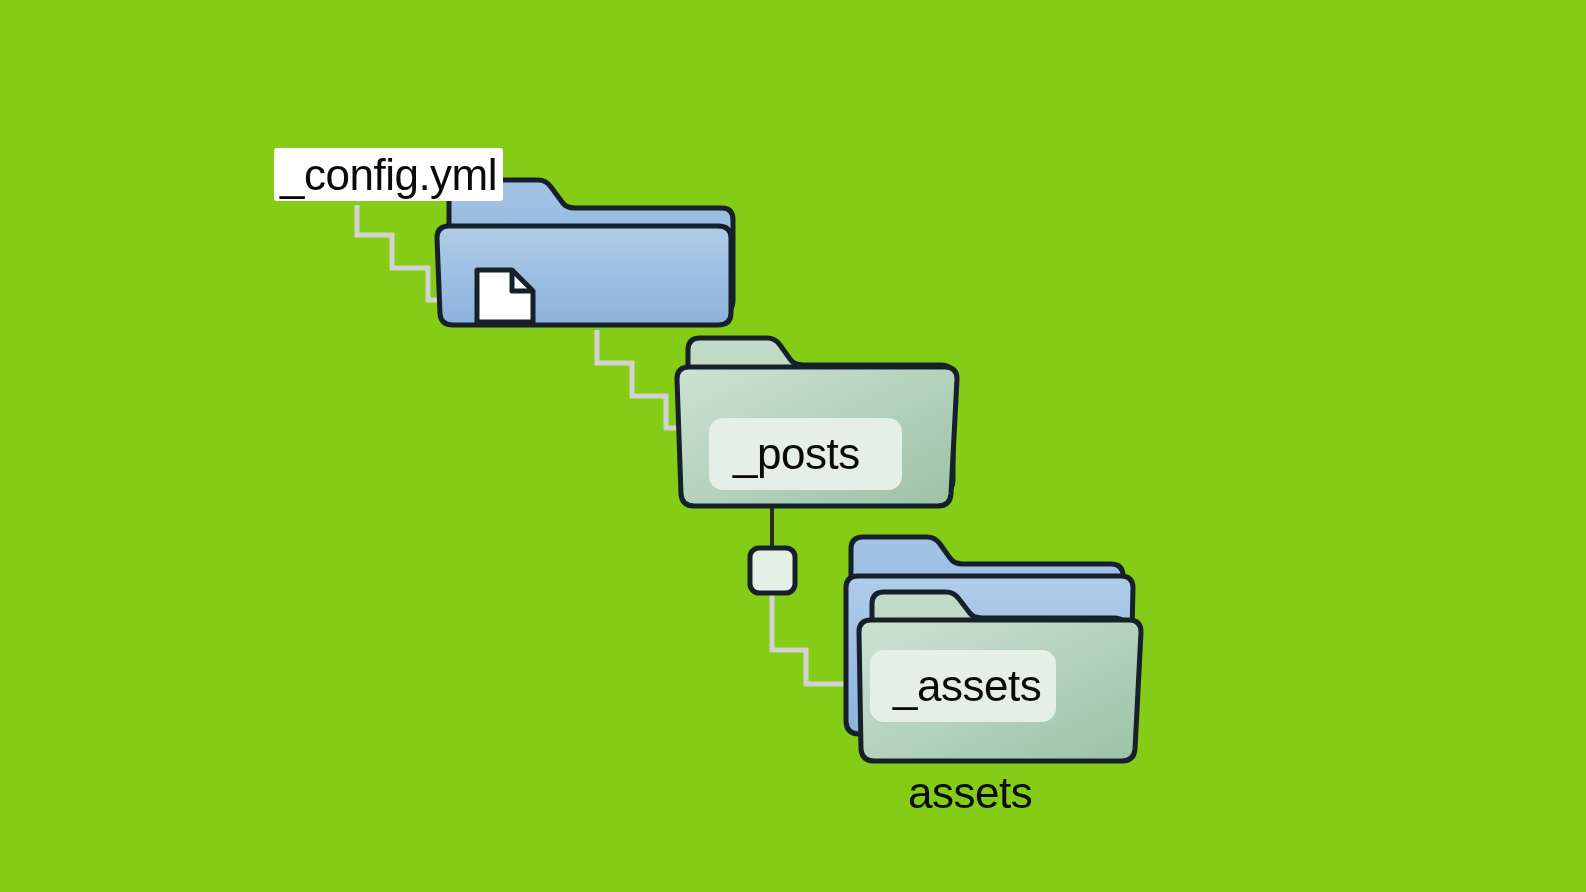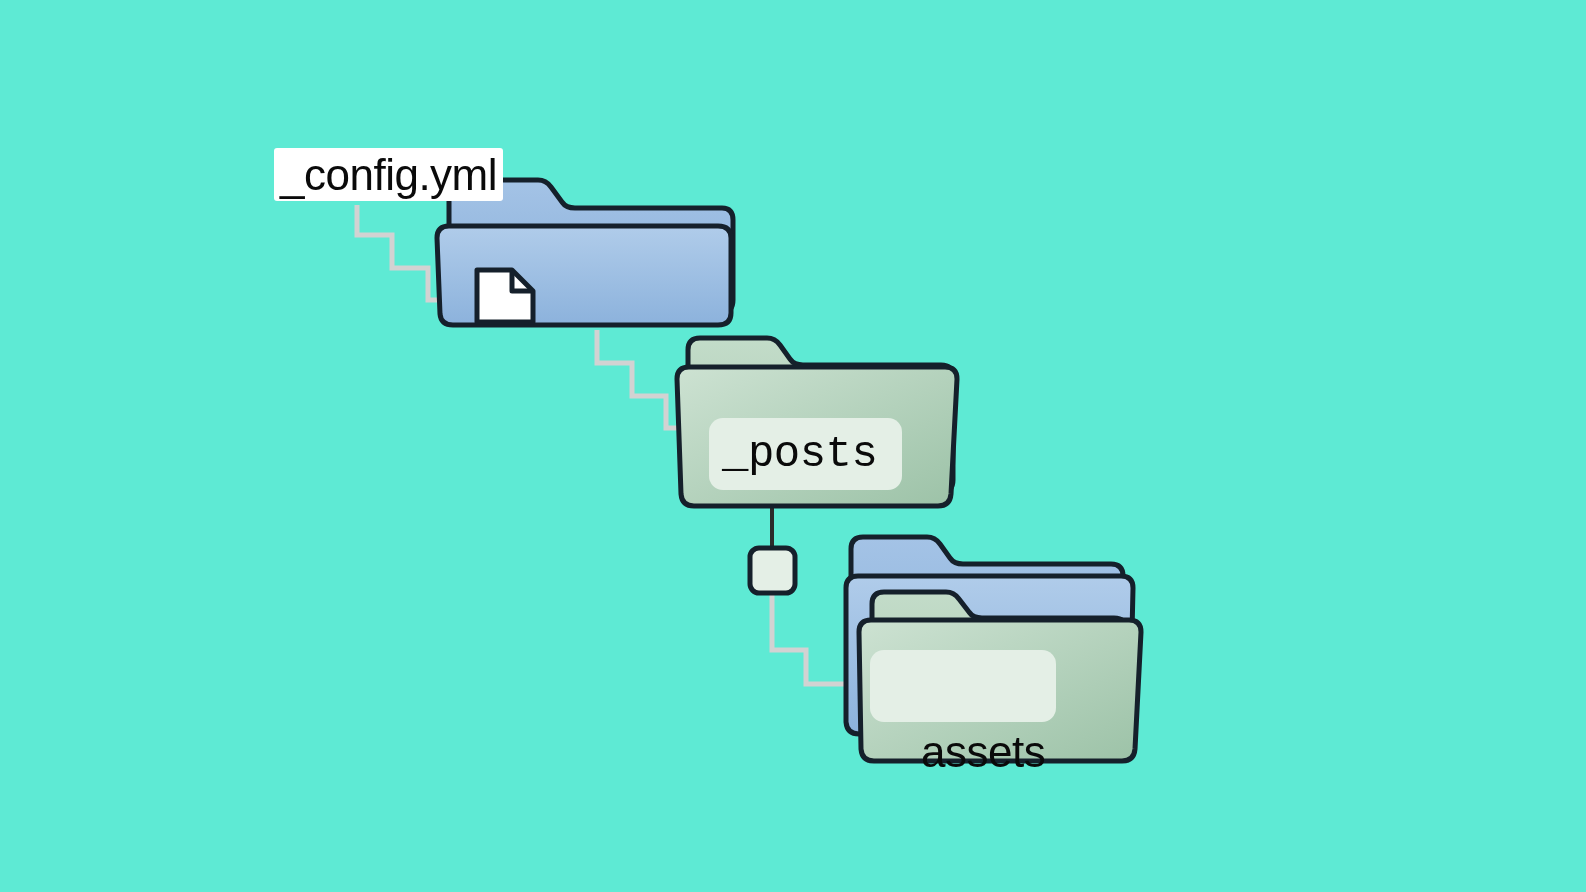--- a/index.html
+++ b/index.html
@@ -10,21 +10,21 @@
   body {
     width: 1586px;
     height: 892px;
     overflow: hidden;
     font-family: "Liberation Sans", sans-serif;
   }
   #canvas {
     position: relative;
     width: 1586px;
     height: 892px;
-    background: #5eead4;
+    background: #84cc16;
   }
   svg.layer {
     position: absolute;
     left: 0;
     top: 0;
     width: 1586px;
     height: 892px;
   }
   .node-label {
     position: absolute;
@@ -35,29 +35,30 @@
     line-height: 1;
     letter-spacing: -0.5px;
   }
   .halo {
     background: #ffffff;
     padding: 2px 6px;
     border-radius: 3px;
   }
   #lbl-config { left: 274px; top: 153px; }
   #lbl-layouts { left: 548px; top: 275px; }
-  #lbl-assets-outer { left: 908px; top: 730px; margin-left: 13px; }
+  #lbl-assets-outer { left: 908px; top: 771px; }
   .inner-label {
     position: absolute;
-    font-family: Liberation Mono, monospace;
+    font-family: Liberation Sans, sans-serif;
     font-size: 44px;
     color: #0a0a0a;
     white-space: nowrap;
     line-height: 1;
     letter-spacing: -0.5px;
+    margin-left: 11px;
   }
   #lbl-posts { left: 722px; top: 432px; }
   #lbl-assets-inner { left: 882px; top: 664px; }
 </style>
 </head>
 <body>
 
 <div id="canvas">
 
   <svg class="layer" viewBox="0 0 1586 892">
@@ -219,16 +220,17 @@
     </g>
   </svg>
 
   <div class="node-label" id="lbl-config">
     <span class="halo">_config.yml</span>
   </div>
 
 
   <div class="inner-label" id="lbl-posts">_posts</div>
 
+  <div class="inner-label" id="lbl-assets-inner">_assets</div>
 
   <div class="node-label" id="lbl-assets-outer">assets</div>
 
 </div>
 
 </body></html>

